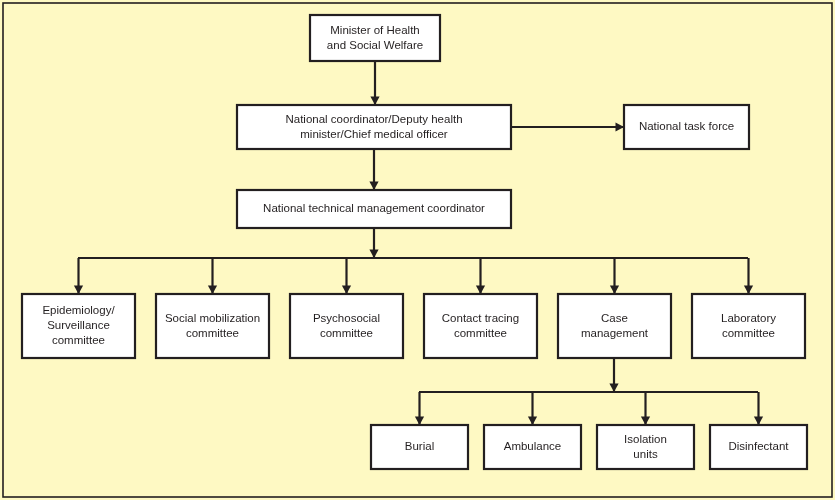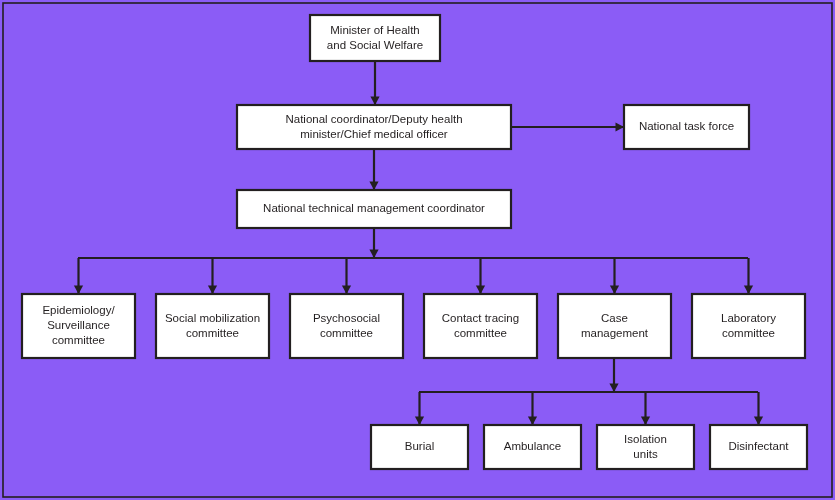--- a/index.html
+++ b/index.html
@@ -8,21 +8,21 @@
     padding: 0;
     background: #ffffff;
   }
   body {
     font-family: "Liberation Sans", sans-serif;
   }
   #chart-frame {
     position: relative;
     width: 835px;
     height: 500px;
-    background: #8b5cf6;
+    background: #fef9c3;
     overflow: hidden;
   }
   #org-svg {
     display: block;
     width: 835px;
     height: 500px;
   }
   .node-box {
     fill: #ffffff;
     stroke: #231f20;

